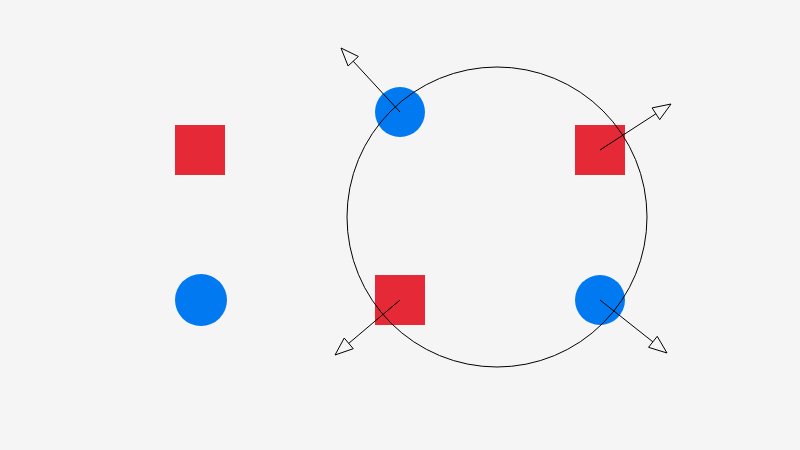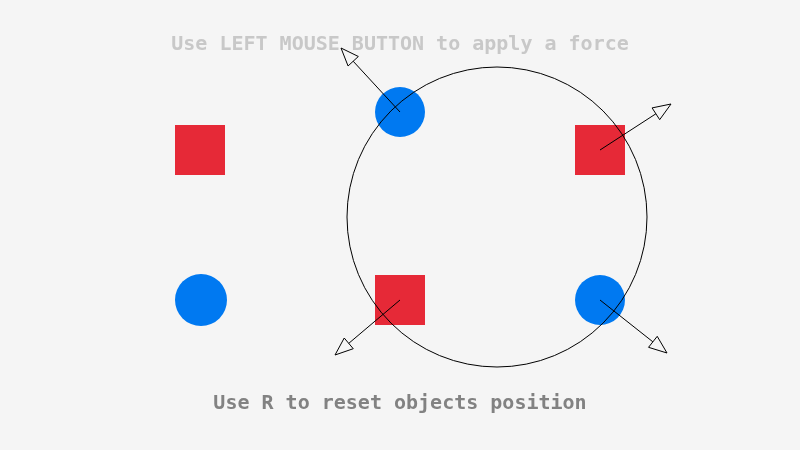--- a/index.html
+++ b/index.html
@@ -45,15 +45,13 @@
       <circle cx="497" cy="217" r="150" fill="none" stroke="#000000" stroke-width="1"></circle>
       <line x1="600" y1="150" x2="655.8934481650681" y2="113.78734344235023" stroke="#000000" stroke-width="1"></line>
       <polygon points="671,104 659.6996372815377,119.6621136003793 652.0872590485985,107.91257328432117" fill="none" stroke="#000000" stroke-width="1"></polygon>
       <line x1="400" y1="300" x2="348.74095313664407" y2="343.3730396536089" stroke="#000000" stroke-width="1"></line>
       <polygon points="335,355 344.21935744638085,338.02933565602507 353.2625488269073,348.7167436511927" fill="none" stroke="#000000" stroke-width="1"></polygon>
       <line x1="400" y1="112" x2="353.2004506653068" y2="61.234387162366666" stroke="#000000" stroke-width="1"></line>
       <polygon points="341,48 358.34715678400494,56.48976745919181 348.05374454660864,65.97900686554152" fill="none" stroke="#000000" stroke-width="1"></polygon>
       <line x1="600" y1="300" x2="652.8829036668603" y2="341.8327446916955" stroke="#000000" stroke-width="1"></line>
       <polygon points="667,353 648.5400821580753,347.3227265990276 657.2257251756454,336.3427627843634" fill="none" stroke="#000000" stroke-width="1"></polygon>
     </svg>
-  <div class="instr instr-top" style="color: rgb(200, 200, 200);">Use LEFT MOUSE BUTTON to apply a force</div>
-  <div class="instr instr-bottom" style="color: rgb(130, 130, 130);">Use R to reset objects position</div>
 </div>
 
 </body></html>

